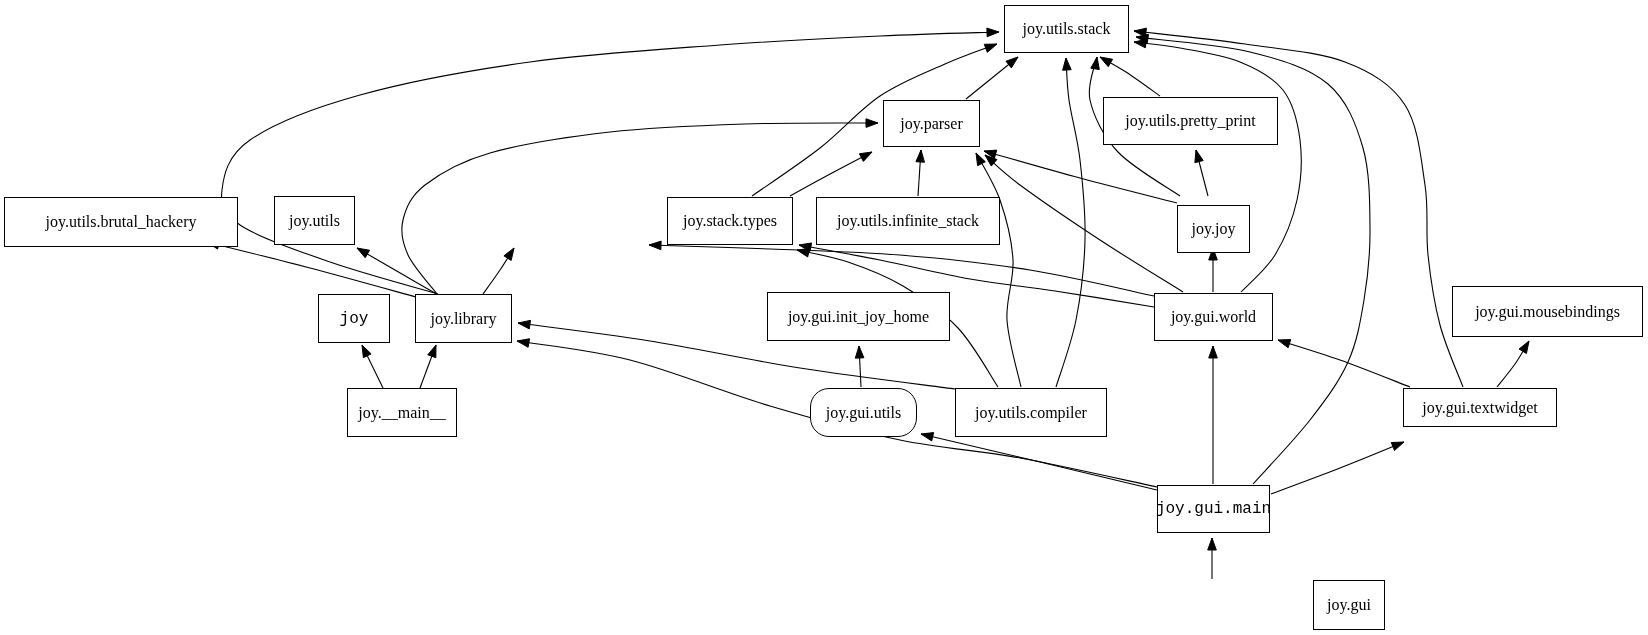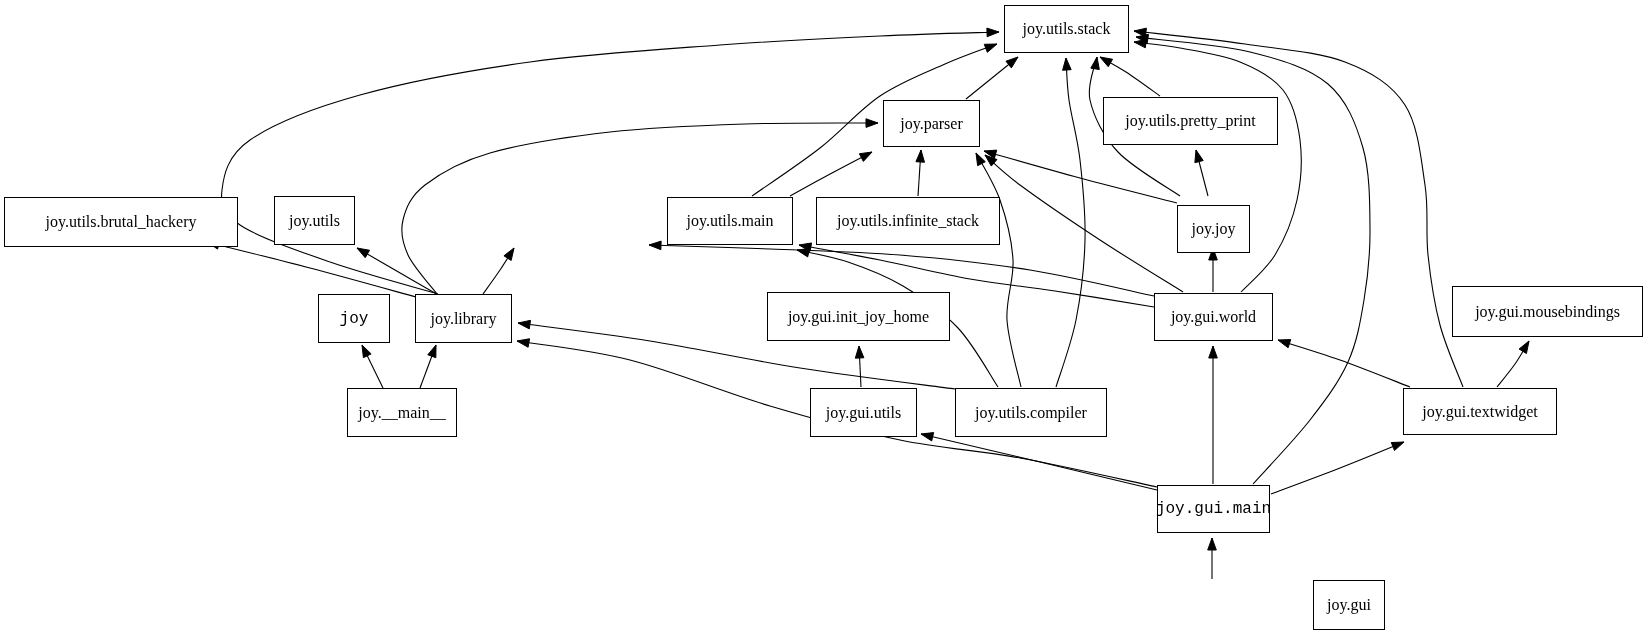--- a/index.html
+++ b/index.html
@@ -129,21 +129,21 @@
     <div class="node" style="left: 1103px; top: 97px; width: 175px; height: 48px;">
       <span>joy.utils.pretty_print</span>
     </div>
     <div class="node" style="left: 4px; top: 197px; width: 234px; height: 50px;">
       <span>joy.utils.brutal_hackery</span>
     </div>
     <div class="node" style="left: 274px; top: 196px; width: 81px; height: 49px;">
       <span>joy.utils</span>
     </div>
     <div class="node" style="left: 667px; top: 197px; width: 126px; height: 48px;">
-      <span>joy.utils.main</span>
+      <span>joy.stack.types</span>
     </div>
     <div class="node" style="left: 816px; top: 197px; width: 184px; height: 48px;">
       <span>joy.utils.infinite_stack</span>
     </div>
     <div class="node" style="left: 1177px; top: 197px; width: 73px; height: 48px; margin-top: 8px;">
       <span>joy.joy</span>
     </div>
     <div class="node" style="left: 318px; top: 294px; width: 72px; height: 49px; font-family: Liberation Mono, monospace;">
       <span>joy</span>
     </div>
@@ -155,27 +155,27 @@
     </div>
     <div class="node" style="left: 1154px; top: 293px; width: 119px; height: 48px;">
       <span>joy.gui.world</span>
     </div>
     <div class="node" style="left: 1452px; top: 286px; width: 191px; height: 51px;">
       <span>joy.gui.mousebindings</span>
     </div>
     <div class="node" style="left: 347px; top: 388px; width: 110px; height: 49px;">
       <span>joy.__main__</span>
     </div>
-    <div class="node" style="left: 810px; top: 388px; width: 107px; height: 49px;">
+    <div class="node" style="left: 810px; top: 388px; width: 107px; height: 49px; border-radius: 19px;">
       <span>joy.gui.utils</span>
     </div>
     <div class="node" style="left: 955px; top: 388px; width: 152px; height: 49px;">
       <span>joy.utils.compiler</span>
     </div>
-    <div class="node" style="left: 1403px; top: 388px; width: 154px; height: 47px;">
+    <div class="node" style="left: 1403px; top: 388px; width: 154px; height: 39px;">
       <span>joy.gui.textwidget</span>
     </div>
     <div class="node" style="left: 1157px; top: 485px; width: 113px; height: 48px; font-family: Liberation Mono, monospace;">
       <span>joy.gui.main</span>
     </div>
     <div class="node" style="left: 1313px; top: 580px; width: 72px; height: 50px;">
       <span>joy.gui</span>
     </div>
   </div>
 

